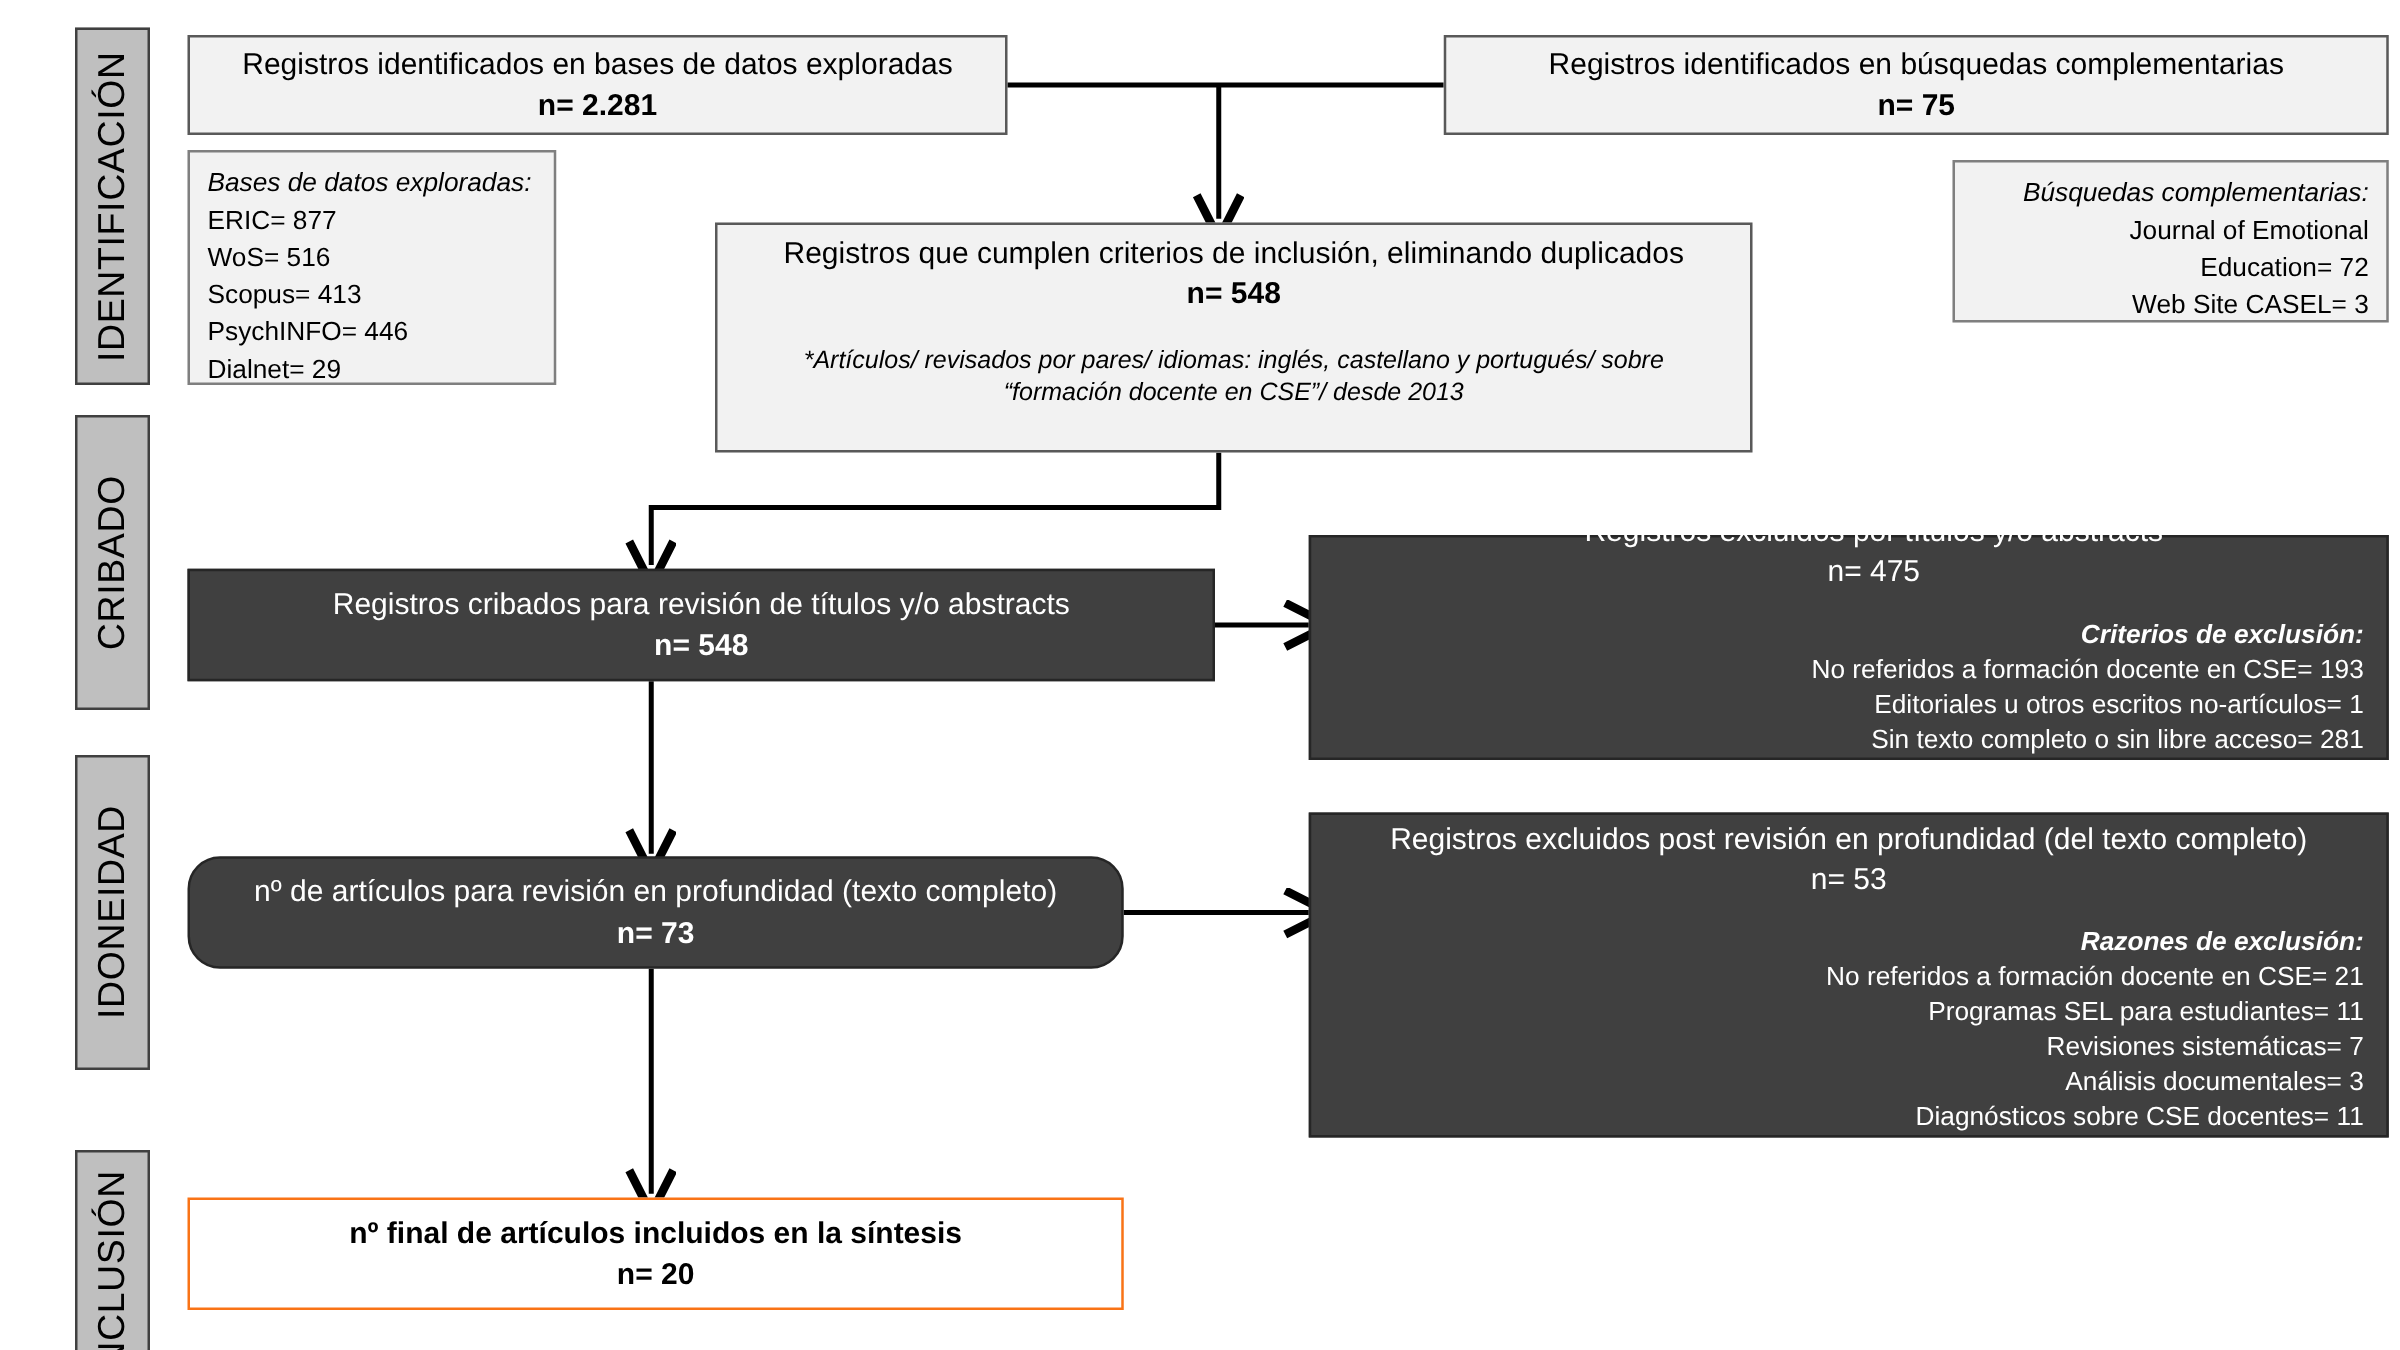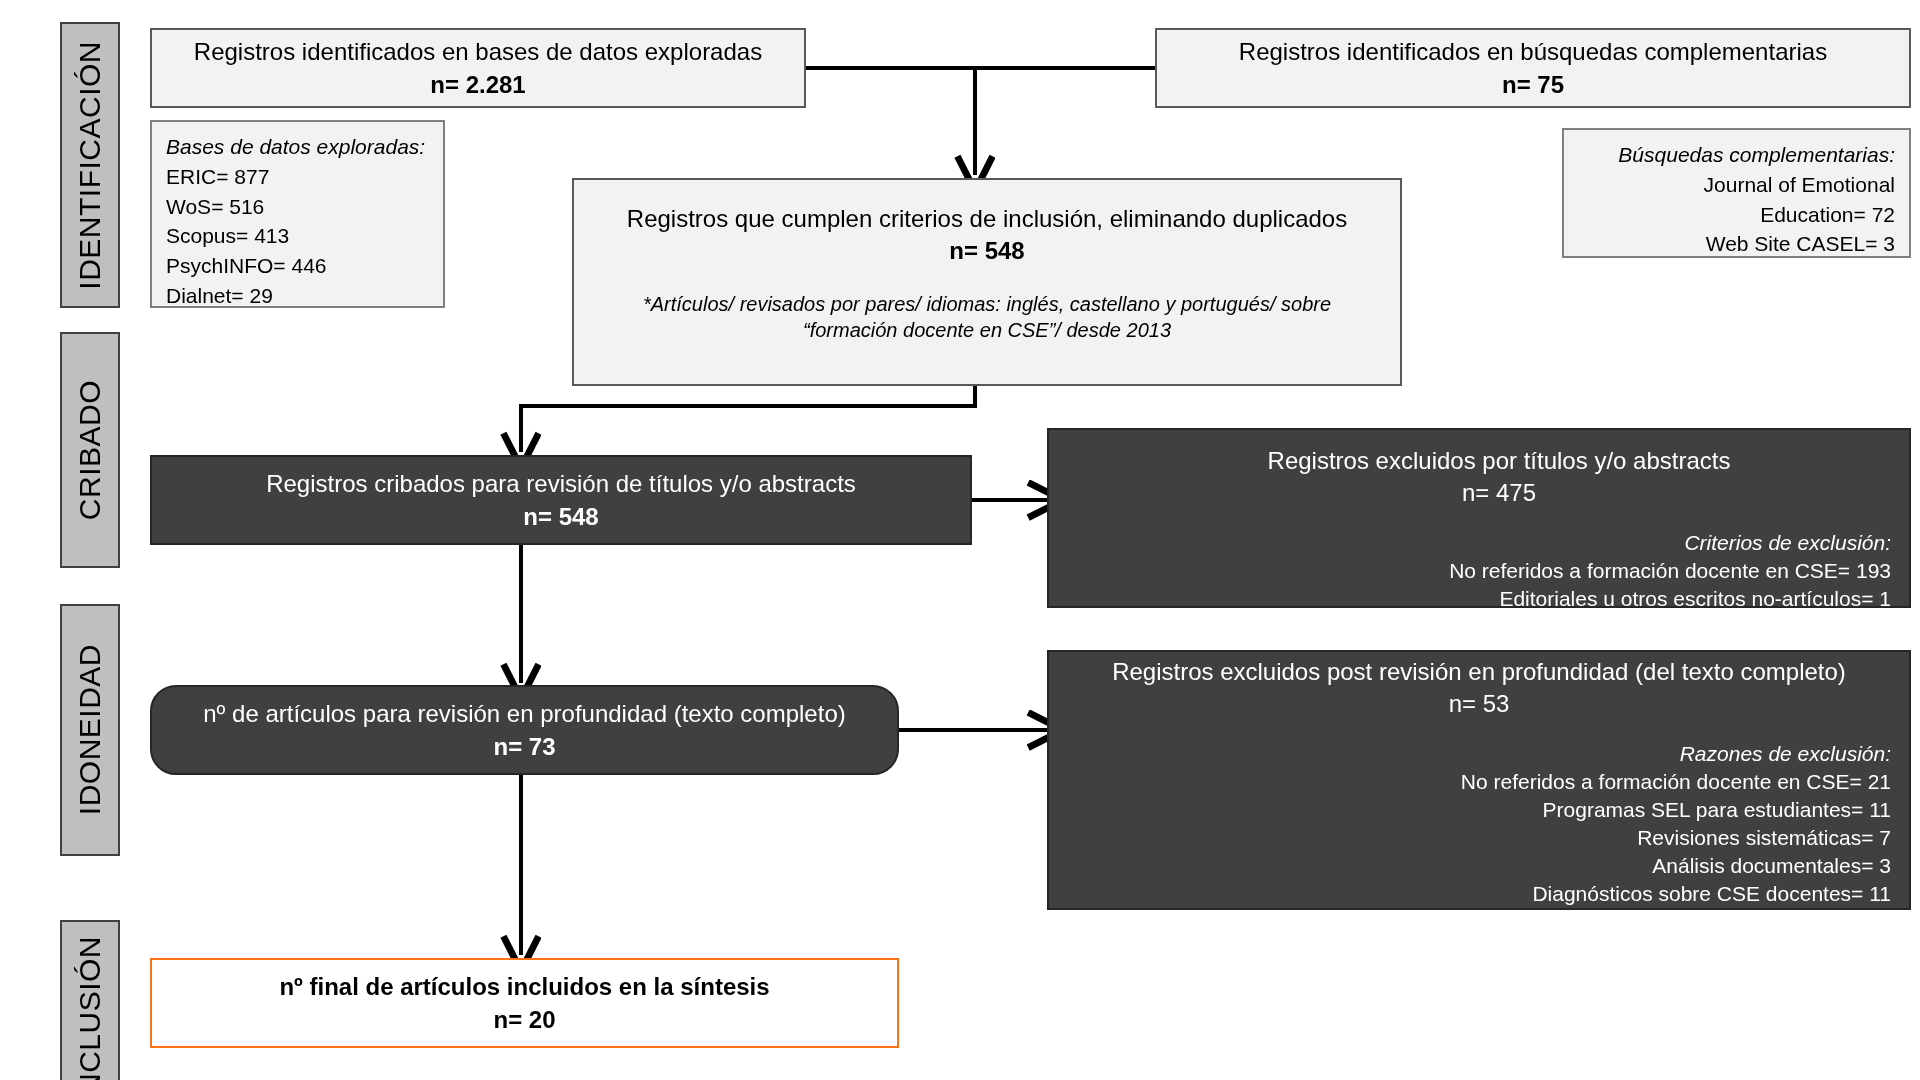--- a/index.html
+++ b/index.html
@@ -104,20 +104,21 @@
   
   .excl {
     font-size: 21px;
     line-height: 1.33;
     text-align: right;
     padding: 0 18px 0 18px;
     margin-top: 22px;
   }
   .excl .ex-head {
     font-style: italic;
+    font-weight: bold;
   }
 
   
   #wires {
     position: absolute;
     left: 0; top: 0;
     width: 1920px;
     height: 1080px;
     pointer-events: none;
   }
@@ -184,35 +185,35 @@
     <div>Dialnet= 29</div>
   </div>
 
   <div class="infobox right-align" style="left:1562px; top:128px; width:349px; height:130px;">
     <div class="ib-head">Búsquedas complementarias:</div>
     <div>Journal of Emotional</div>
     <div>Education= 72</div>
     <div>Web Site CASEL= 3</div>
   </div>
 
-  <div class="node" style="left:572px; top:178px; width:830px; height:208px; justify-content:flex-start; padding-top:24px;">
+  <div class="node" style="left:572px; top:178px; width:830px; height:184px; justify-content:flex-start; padding-top:8px;">
     <div class="n-title">Registros que cumplen criterios de inclusión, eliminando duplicados</div>
     <div class="n-count">n= 548</div>
     <div class="n-note">
       <div>*Artículos/ revisados por pares/ idiomas: inglés, castellano y portugués/ sobre</div>
       <div>“formación docente en CSE”/ desde 2013</div>
     </div>
   </div>
 
   <div class="node dark" style="left:150px; top:455px; width:822px; height:90px;">
     <div class="n-title">Registros cribados para revisión de títulos y/o abstracts</div>
     <div class="n-count">n= 548</div>
   </div>
 
-  <div class="node dark" style="left:1047px; top:428px; width:864px; height:180px; justify-content:flex-start; padding-top:16px;padding-left:40px;">
+  <div class="node dark" style="left:1047px; top:428px; width:864px; height:180px; justify-content:flex-end; padding-top:16px;padding-left:40px;">
     <div class="n-title">Registros excluidos por títulos y/o abstracts</div>
     <div class="n-count normal">n= 475</div>
     <div class="excl">
       <div class="ex-head">Criterios de exclusión:</div>
       <div>No referidos a formación docente en CSE= 193</div>
       <div>Editoriales u otros escritos no-artículos= 1</div>
       <div>Sin texto completo o sin libre acceso= 281</div>
     </div>
   </div>
 

